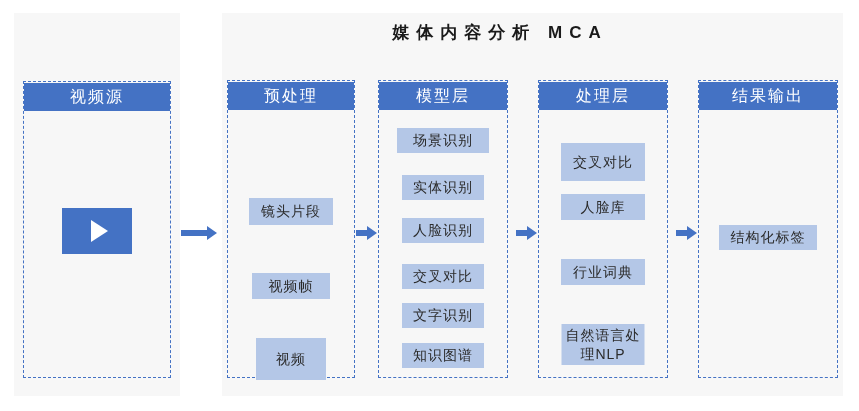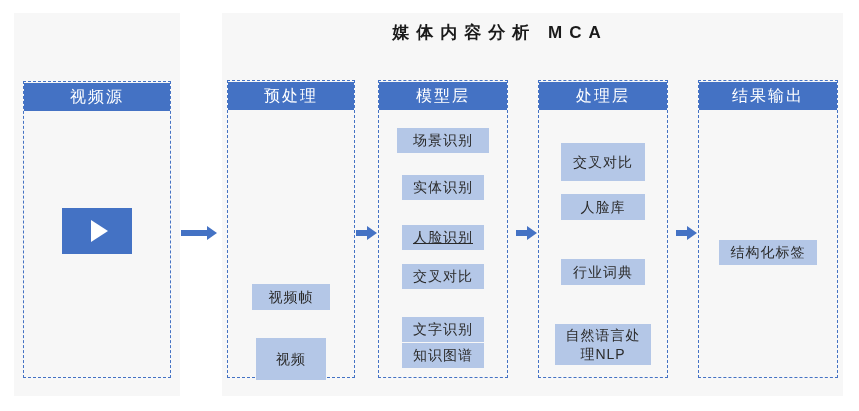--- a/index.html
+++ b/index.html
@@ -86,55 +86,56 @@
     </div>
   </div>
 
   <div class="arrow arrow-1">
     <div class="arrow-body"></div>
     <div class="arrow-head"></div>
   </div>
 
   <div class="dashed-box box-pre">
     <div class="col-header">预处理</div>
-    <div class="node" style="top:203px; width:78px; height:26px;">视频帧</div>
+    <div class="node" style="top:117px; width:84px; height:27px;">镜头片段</div>
+    <div class="node" style="top:192px; width:78px; height:26px;">视频帧</div>
     <div class="node" style="top:257px; width:70px; height:42px;">视频</div>
   </div>
 
   <div class="arrow arrow-2">
     <div class="arrow-body"></div>
     <div class="arrow-head"></div>
   </div>
 
   <div class="dashed-box box-model">
     <div class="col-header">模型层</div>
     <div class="node" style="top:47px;  width:92px; height:25px;">场景识别</div>
     <div class="node" style="top:94px;  width:82px; height:25px;">实体识别</div>
-    <div class="node" style="top:144px; width:82px; height:25px;text-decoration:underline;">人脸识别</div>
+    <div class="node" style="top:137px; width:82px; height:25px;">人脸识别</div>
     <div class="node" style="top:183px; width:82px; height:25px;">交叉对比</div>
-    <div class="node" style="top:222px; width:82px; height:25px;margin-top:14px;">文字识别</div>
+    <div class="node" style="top:222px; width:82px; height:25px;">文字识别</div>
     <div class="node" style="top:262px; width:82px; height:25px;">知识图谱</div>
   </div>
 
   <div class="arrow arrow-3">
     <div class="arrow-body"></div>
     <div class="arrow-head"></div>
   </div>
 
   <div class="dashed-box box-proc">
     <div class="col-header">处理层</div>
     <div class="node" style="top:62px;  width:84px; height:38px;">交叉对比</div>
     <div class="node" style="top:113px; width:84px; height:26px;">人脸库</div>
     <div class="node" style="top:178px; width:84px; height:26px;">行业词典</div>
-    <div class="node" style="top:243px; width:96px; height:41px;">自然语言处理NLP</div>
+    <div class="node" style="top:243px; width:83px; height:41px;">自然语言处理NLP</div>
   </div>
 
   <div class="arrow arrow-4">
     <div class="arrow-body"></div>
     <div class="arrow-head"></div>
   </div>
 
   <div class="dashed-box box-out">
     <div class="col-header">结果输出</div>
-    <div class="node" style="top:159px; width:98px; height:25px;">结构化标签</div>
+    <div class="node" style="top:144px; width:98px; height:25px;">结构化标签</div>
   </div>
 
 </div>
 
 </body></html>

